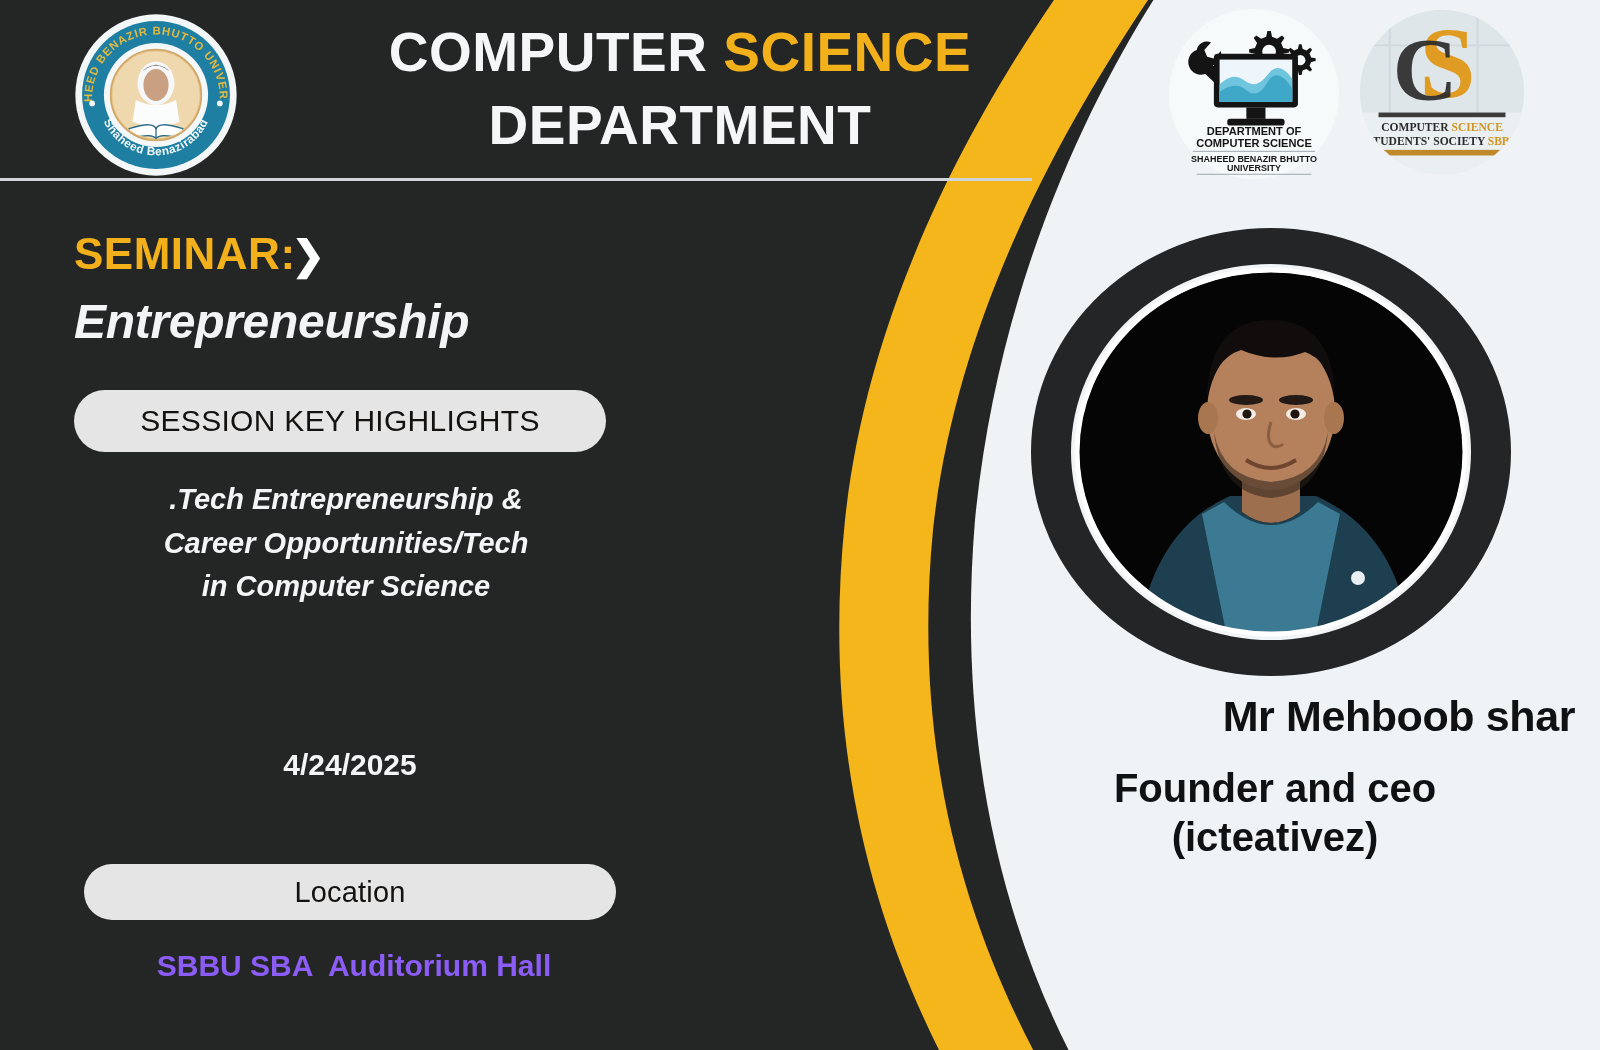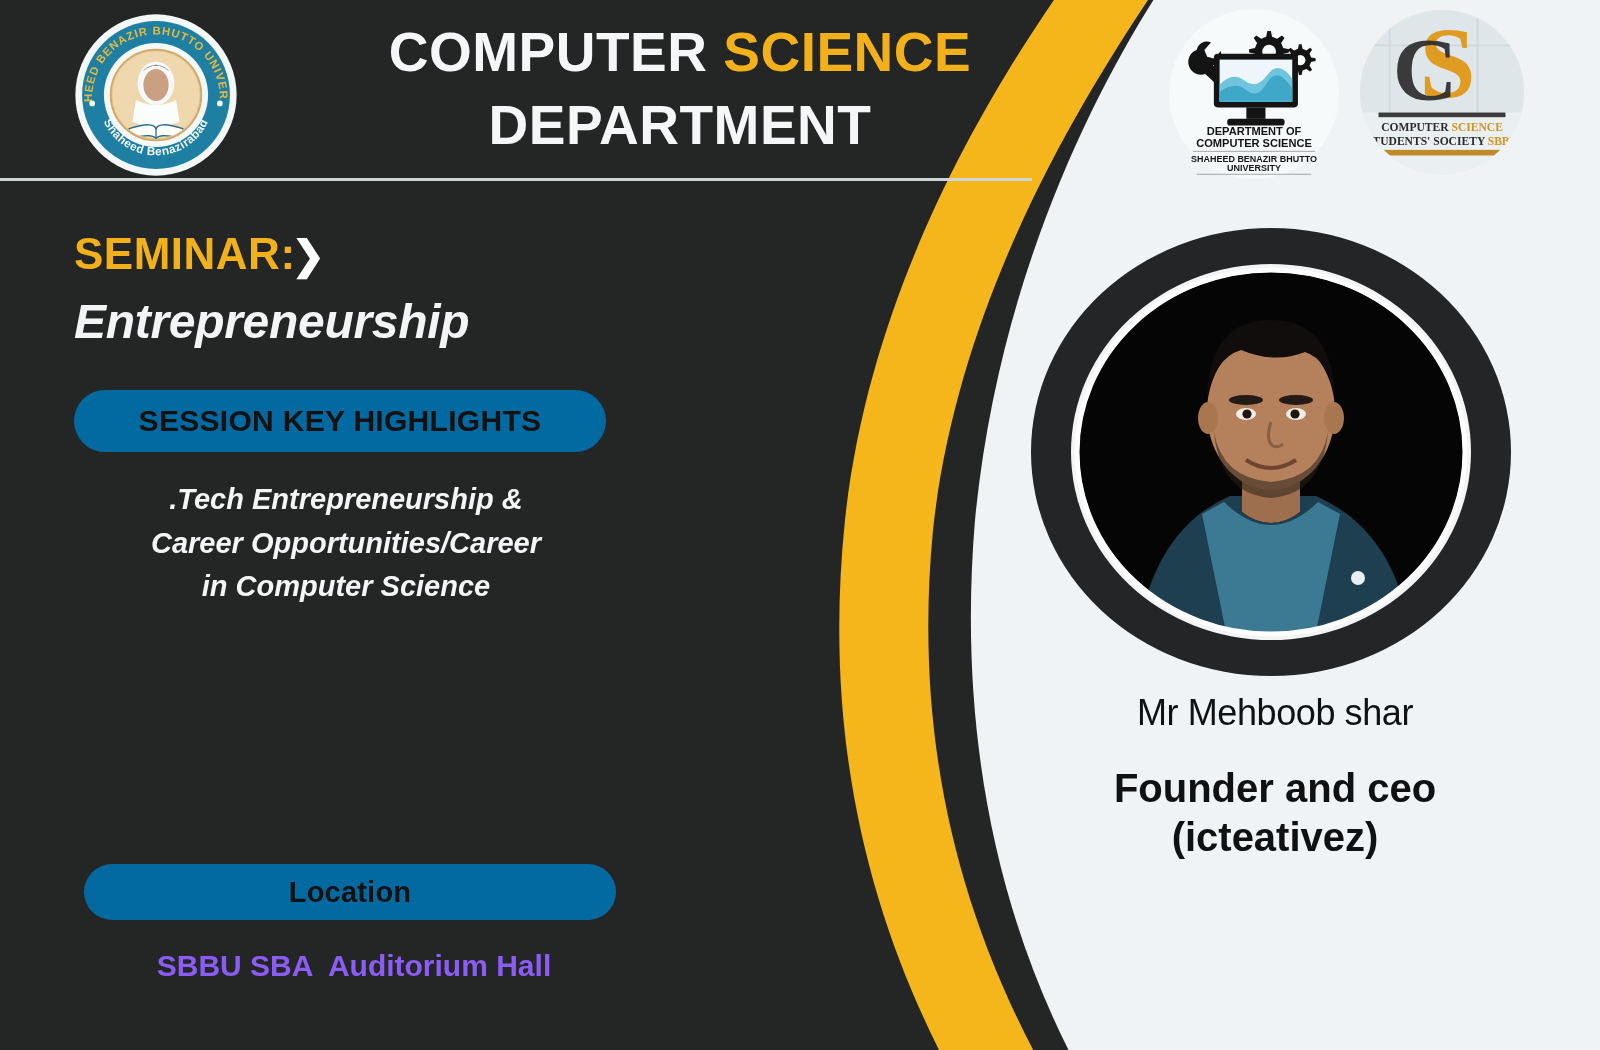--- a/index.html
+++ b/index.html
@@ -97,27 +97,27 @@
     left: 58px; top: 112px;
     font-size: 48px;
     font-weight: 600;
     color: #f2f4f5;
     letter-spacing: -0.3px;
     font-style: italic;
   }
 
   .pill {
     position: absolute;
-    background: #0369a1;
+    background: #e5e5e5;
     color: #141210;
     border-radius: 999px;
     display: flex;
     align-items: center;
     justify-content: center;
-    font-weight: bold;
+    font-weight: normal;
     text-align: center;
   }
   .pill-highlights {
     left: 58px; top: 208px;
     width: 532px; height: 62px;
     font-size: 30px;
     letter-spacing: 0.3px;
   }
   .pill-date {
     left: 68px; top: 470px;
@@ -167,23 +167,23 @@
   
   .portrait-wrap {
     position: absolute;
     left: 1028px; top: 226px;
     width: 486px; height: 452px;
   }
   .speaker-name {
     position: absolute;
     left: 975px; top: 692px;
     width: 600px;
-    text-align: center;
-    font-size: 36px;
-    font-weight: normal;
+    text-align: right;
+    font-size: 43px;
+    font-weight: bold;
     color: #101112;
     letter-spacing: -0.4px;
   }
   .speaker-role {
     position: absolute;
     left: 975px; top: 764px;
     width: 600px;
     text-align: center;
     font-size: 40px;
     font-weight: bold;
@@ -344,26 +344,27 @@
     <div class="seminar-line">
       <span>SEMINAR:</span><span class="chev">❯</span>
     </div>
 
     <div class="seminar-topic">Entrepreneurship</div>
 
     <div class="pill pill-highlights">SESSION KEY HIGHLIGHTS</div>
 
     <div class="highlight-text">
       <div>.Tech Entrepreneurship &amp;</div>
-      <div>Career Opportunities/Career</div>
+      <div>Career Opportunities/Tech</div>
       <div>in Computer Science</div>
     </div>
 
 
     <div class="datetime-text">
+      <div>4/24/2025</div>
     </div>
 
     <div class="pill pill-location">Location</div>
 
     <div class="location-text">SBBU SBA  Auditorium Hall</div>
   </div>
 
   <svg class="portrait-wrap" viewBox="0 0 486 452">
     <defs>
       <clipPath id="photoClip">

